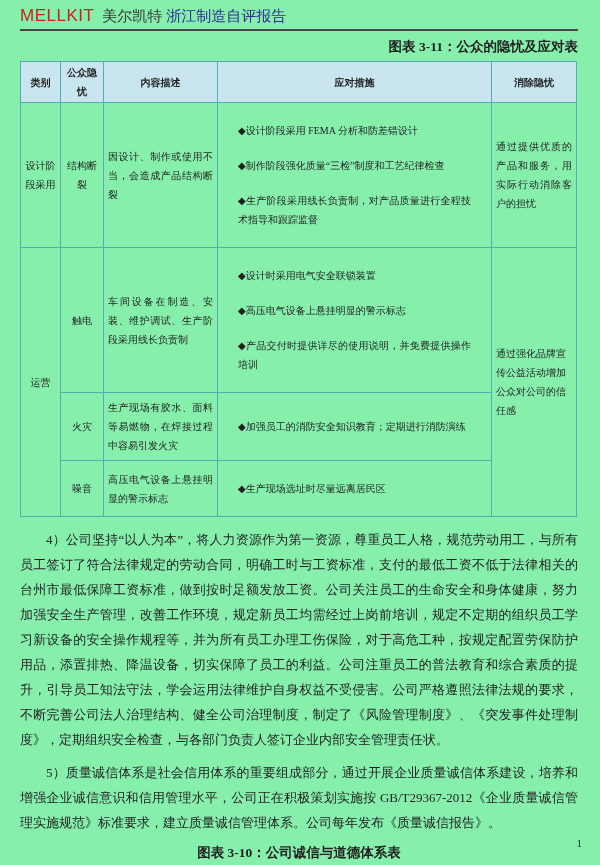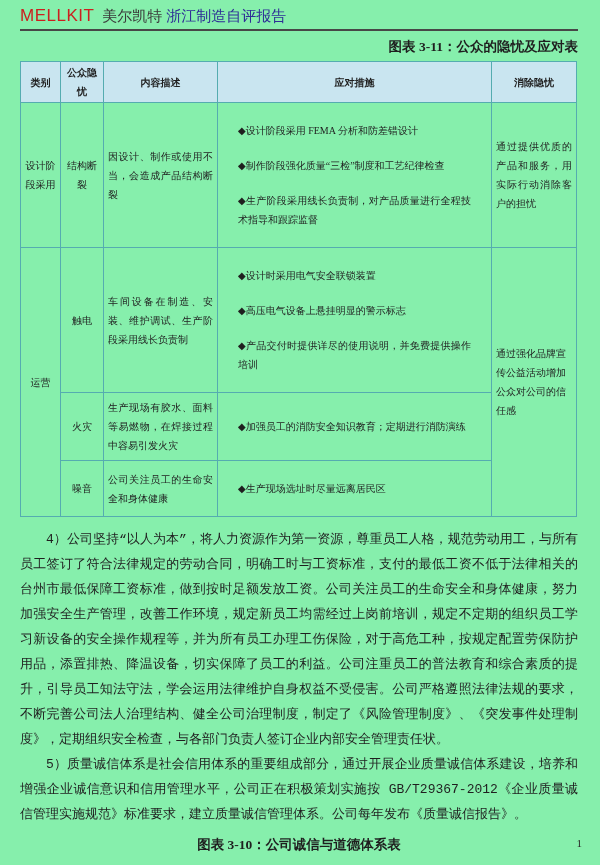--- a/index.html
+++ b/index.html
@@ -82,23 +82,22 @@
   td.elim{text-align:justify;padding:3px 7px;}
   td.elim-merged{padding:2px 14px;}
   .measure{margin:16px;}
   
   .bodytext{
     margin:10px 0 0 0;
     font-size:13px;
     line-height:25px;
     text-align:justify;
     text-indent:2em;
-    font-family:Liberation Mono, monospace;
   }
-  .bodytext + .bodytext{margin-top:0;}
+  .bodytext + .bodytext{margin-top:8px;}
   
   .tbl-title2{
     margin-top:9px;
     text-align:center;
     font-weight:bold;
     font-size:13.5px;
   }
   
   .pageno{
     position:absolute;
@@ -164,21 +163,21 @@
       </tr>
       <tr class="r3">
         <td class="concern">火灾</td>
         <td class="desc">生产现场有胶水、面料等易燃物，在焊接过程中容易引发火灾</td>
         <td class="meas">
           <div class="measure">◆加强员工的消防安全知识教育；定期进行消防演练</div>
         </td>
       </tr>
       <tr class="r4">
         <td class="concern">噪音</td>
-        <td class="desc">公司关注员工的生命安全和身体健康</td>
+        <td class="desc">高压电气设备上悬挂明显的警示标志</td>
         <td class="meas">
           <div class="measure">◆生产现场选址时尽量远离居民区</div>
         </td>
       </tr>
     </tbody>
   </table>
 
   <p class="bodytext">4）公司坚持“以人为本”，将人力资源作为第一资源，尊重员工人格，规范劳动用工，与所有员工签订了符合法律规定的劳动合同，明确工时与工资标准，支付的最低工资不低于法律相关的台州市最低保障工资标准，做到按时足额发放工资。公司关注员工的生命安全和身体健康，努力加强安全生产管理，改善工作环境，规定新员工均需经过上岗前培训，规定不定期的组织员工学习新设备的安全操作规程等，并为所有员工办理工伤保险，对于高危工种，按规定配置劳保防护用品，添置排热、降温设备，切实保障了员工的利益。公司注重员工的普法教育和综合素质的提升，引导员工知法守法，学会运用法律维护自身权益不受侵害。公司严格遵照法律法规的要求，不断完善公司法人治理结构、健全公司治理制度，制定了《风险管理制度》、《突发事件处理制度》，定期组织安全检查，与各部门负责人签订企业内部安全管理责任状。</p>
   <p class="bodytext">5）质量诚信体系是社会信用体系的重要组成部分，通过开展企业质量诚信体系建设，培养和增强企业诚信意识和信用管理水平，公司正在积极策划实施按 GB/T29367-2012《企业质量诚信管理实施规范》标准要求，建立质量诚信管理体系。公司每年发布《质量诚信报告》。</p>
 

